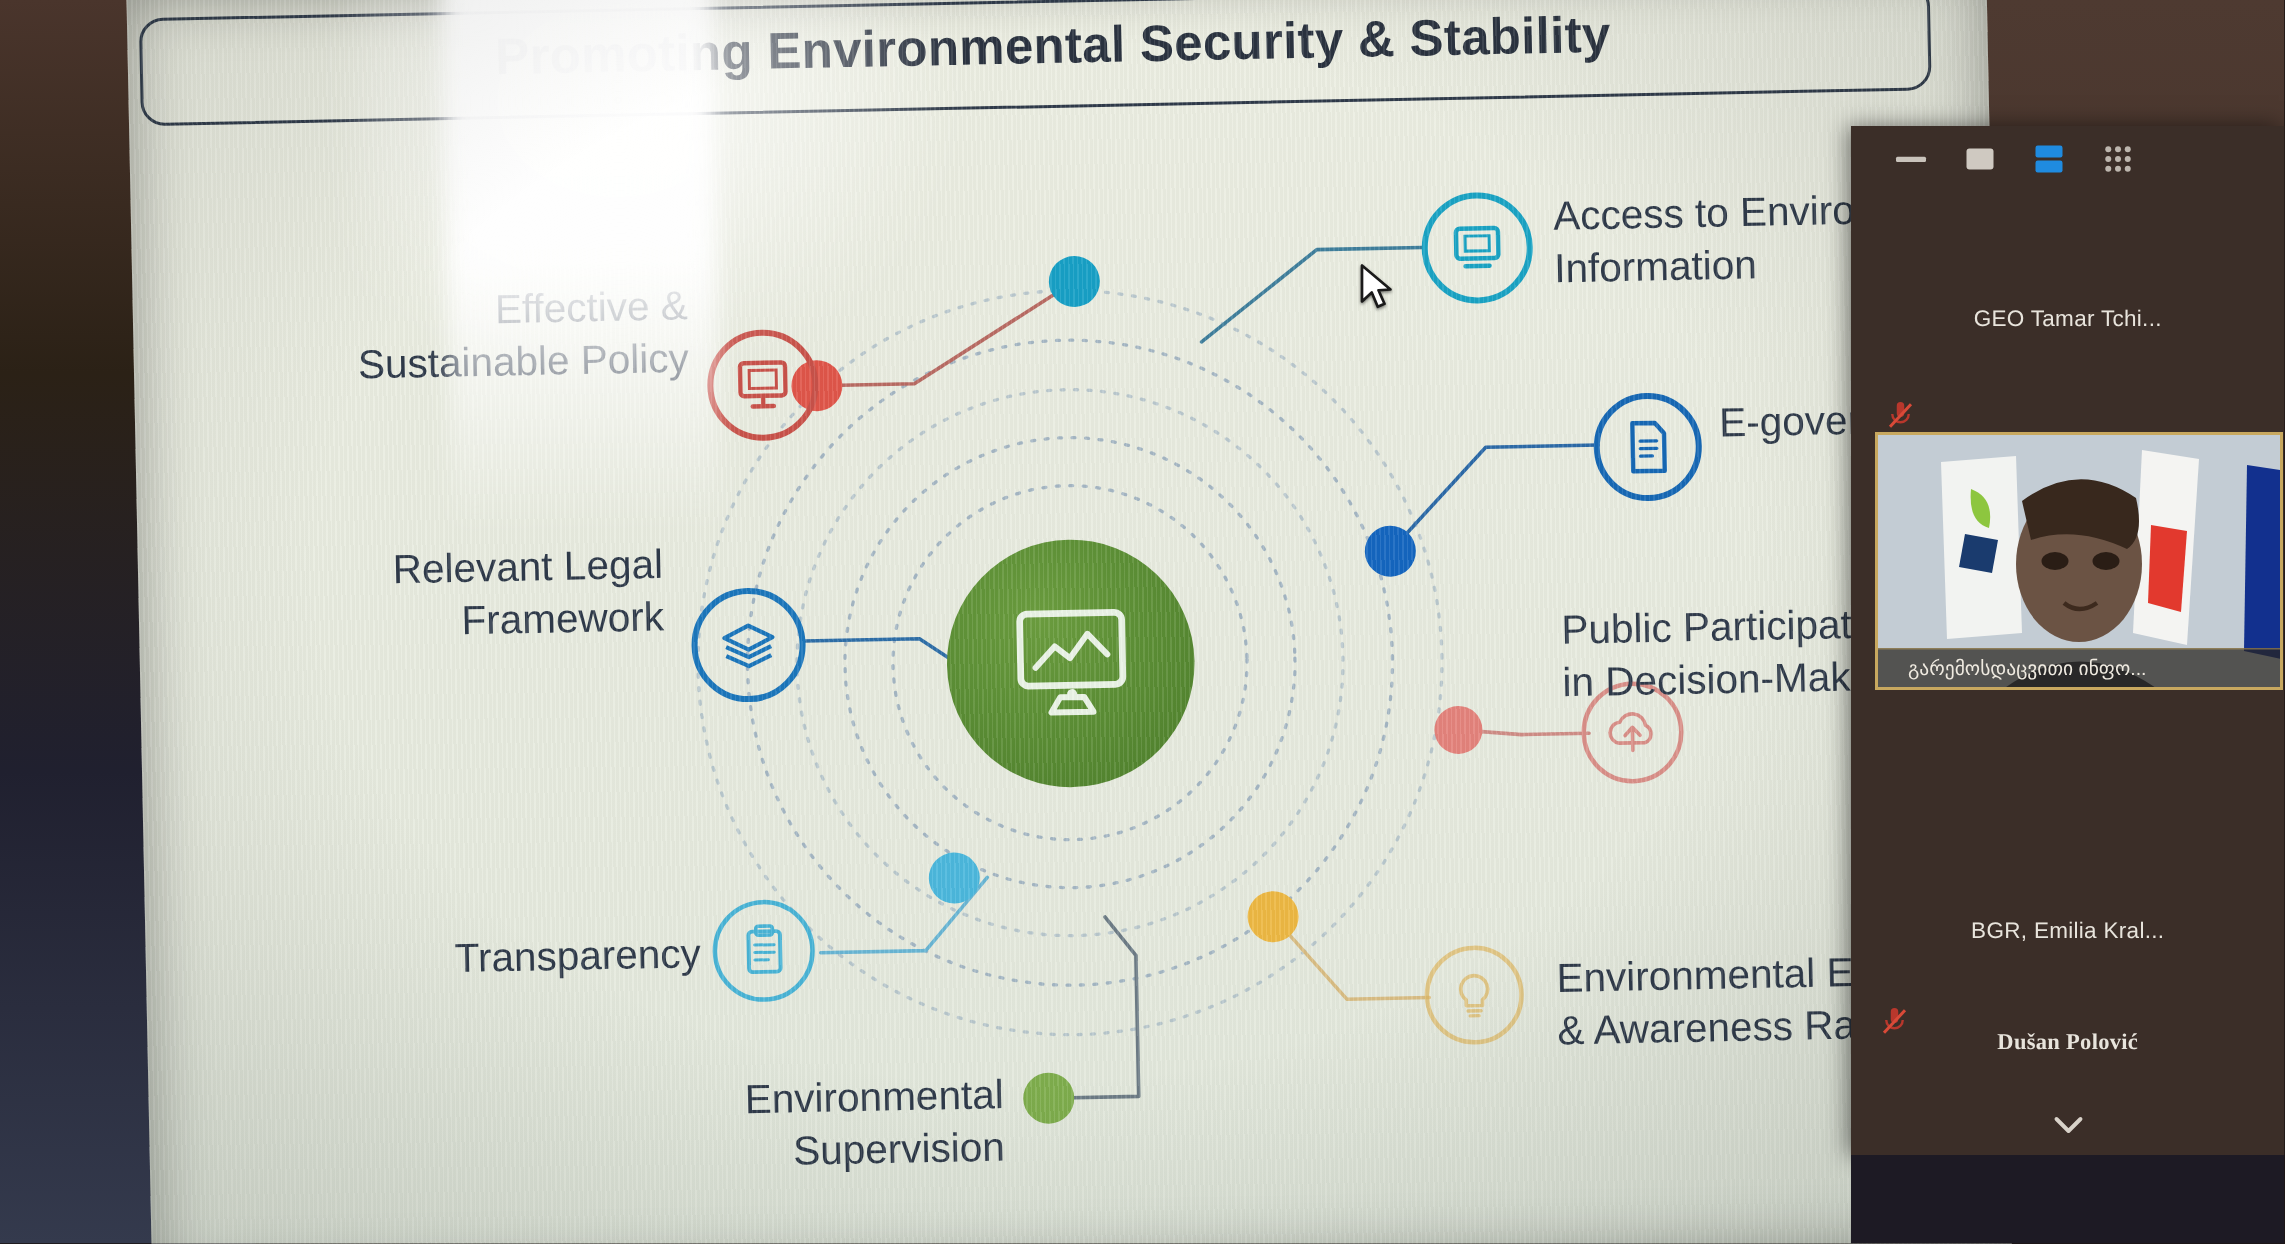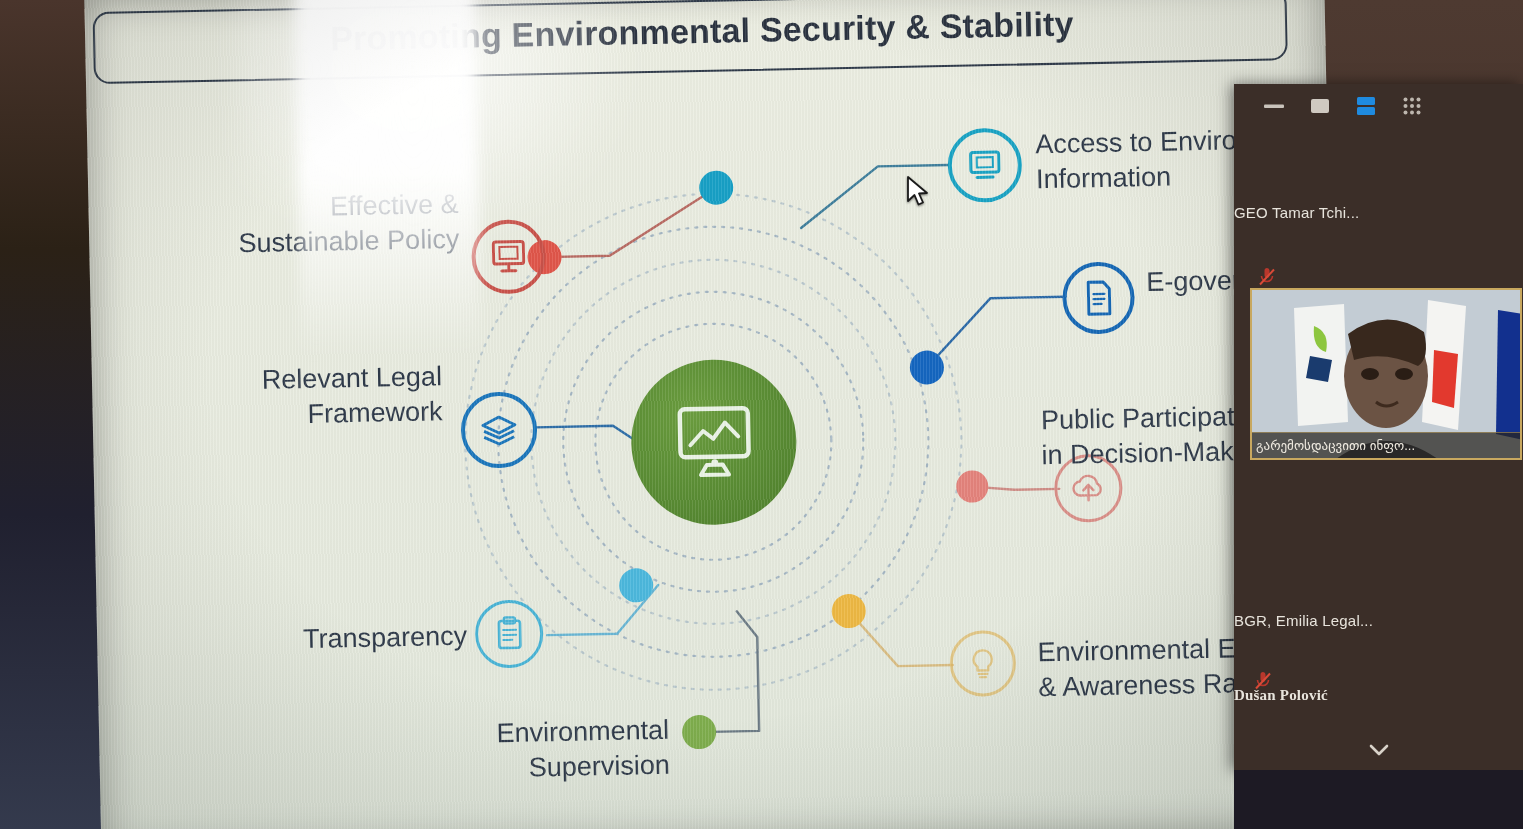--- a/index.html
+++ b/index.html
@@ -104,34 +104,34 @@
     box-shadow:-3px 0 14px rgba(0,0,0,.5);
   }
   .vc-toolbar{
     position:absolute;left:0;top:0;width:289px;height:44px;
     display:flex;align-items:center;gap:22px;padding-left:28px;box-sizing:border-box;
   }
   .tb-btn{width:24px;height:20px;display:flex;align-items:center;justify-content:center;}
 
   .tile{position:absolute;left:0;width:289px;box-sizing:border-box;}
   .tile-name{
-    position:absolute;left:0;width:289px;
+    position:absolute;left:0;width:289px;text-align:center;
     color:#e8e4dc;font-size:15px;letter-spacing:.2px;
   }
   .mute{position:absolute;width:18px;height:18px;}
 
   .speaker{
     position:absolute;left:1250px;top:288px;width:272px;height:172px;z-index:62;
     border:2px solid #c8a85f;box-sizing:border-box;overflow:hidden;
     background:linear-gradient(180deg,#b8c2cc 0%,#9aa7b4 55%,#6f7a86 100%);
   }
   .speaker-caption{
     position:absolute;left:0;bottom:0;width:100%;height:26px;
     background:rgba(40,36,30,.72);color:#efeae0;font-size:13px;
-    display:flex;align-items:center;padding-left:4px;box-sizing:border-box;
+    display:flex;align-items:center;padding-left:20px;box-sizing:border-box;
     border-top:1px solid rgba(200,168,95,.5);
   }
   .chev{position:absolute;left:0;width:289px;display:flex;justify-content:center;}
   .darkstrip{position:absolute;left:1234px;top:770px;width:289px;height:59px;background:#1d1a24;z-index:61;}
 </style>
 </head>
 <body>
 
 <div class="room">
   <div class="wall-left"></div>
@@ -317,21 +317,21 @@
   <div class="tile" style="top:44px;height:166px;">
     <div class="tile-name" style="top:76px;">GEO Tamar Tchi...</div>
     <svg class="mute" style="left:24px;top:140px;" viewBox="0 0 18 18">
       <path d="M6.5,2.5 a2.5,2.5 0 0 1 5,0 v5 a2.5,2.5 0 0 1 -5,0 Z" fill="#b8372c"></path>
       <path d="M3.5,8 a5.5,5.5 0 0 0 11,0" fill="none" stroke="#b8372c" stroke-width="1.6"></path>
       <path d="M2,16.5 L16,1.5" stroke="#d94a38" stroke-width="2"></path>
     </svg>
   </div>
 
   <div class="tile" style="top:460px;height:166px;">
-    <div class="tile-name" style="top:68px;">BGR, Emilia Legal...</div>
+    <div class="tile-name" style="top:68px;">BGR, Emilia Kral...</div>
     <svg class="mute" style="left:20px;top:128px;" viewBox="0 0 18 18">
       <path d="M6.5,2.5 a2.5,2.5 0 0 1 5,0 v5 a2.5,2.5 0 0 1 -5,0 Z" fill="#b8372c"></path>
       <path d="M3.5,8 a5.5,5.5 0 0 0 11,0" fill="none" stroke="#b8372c" stroke-width="1.6"></path>
       <path d="M2,16.5 L16,1.5" stroke="#d94a38" stroke-width="2"></path>
     </svg>
   </div>
 
   <div class="tile" style="top:560px;height:126px;font-family:Liberation Serif, serif;">
     <div class="tile-name" style="top:43px;font-weight:600;">Dušan Polović</div>
     <div class="chev" style="top:98px;">

